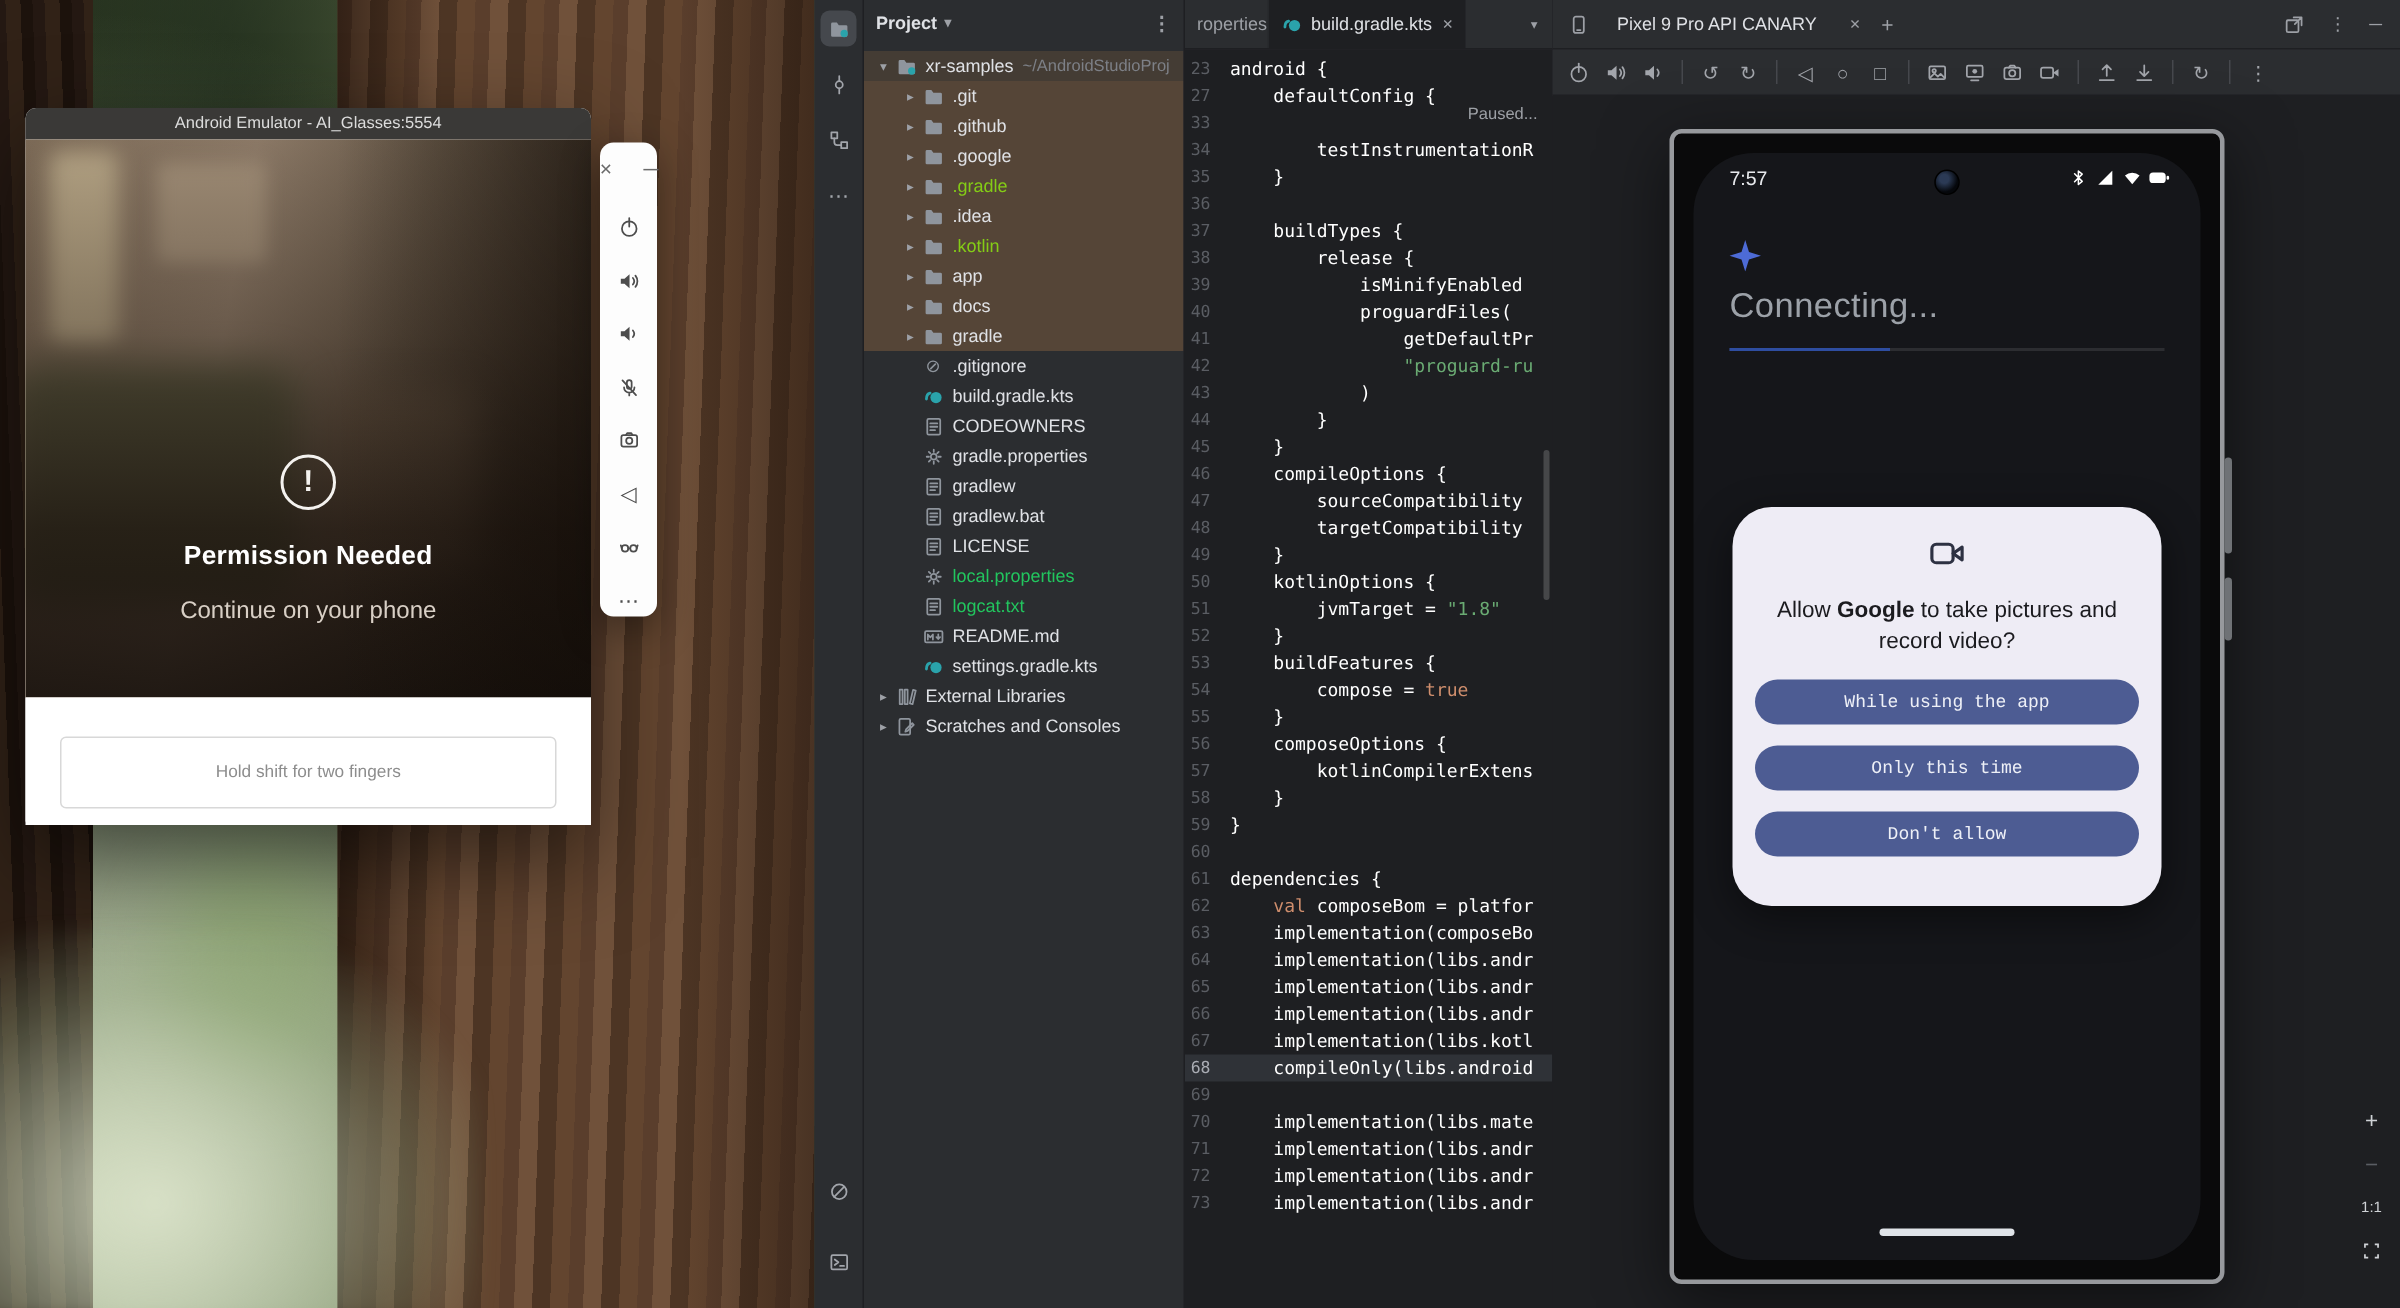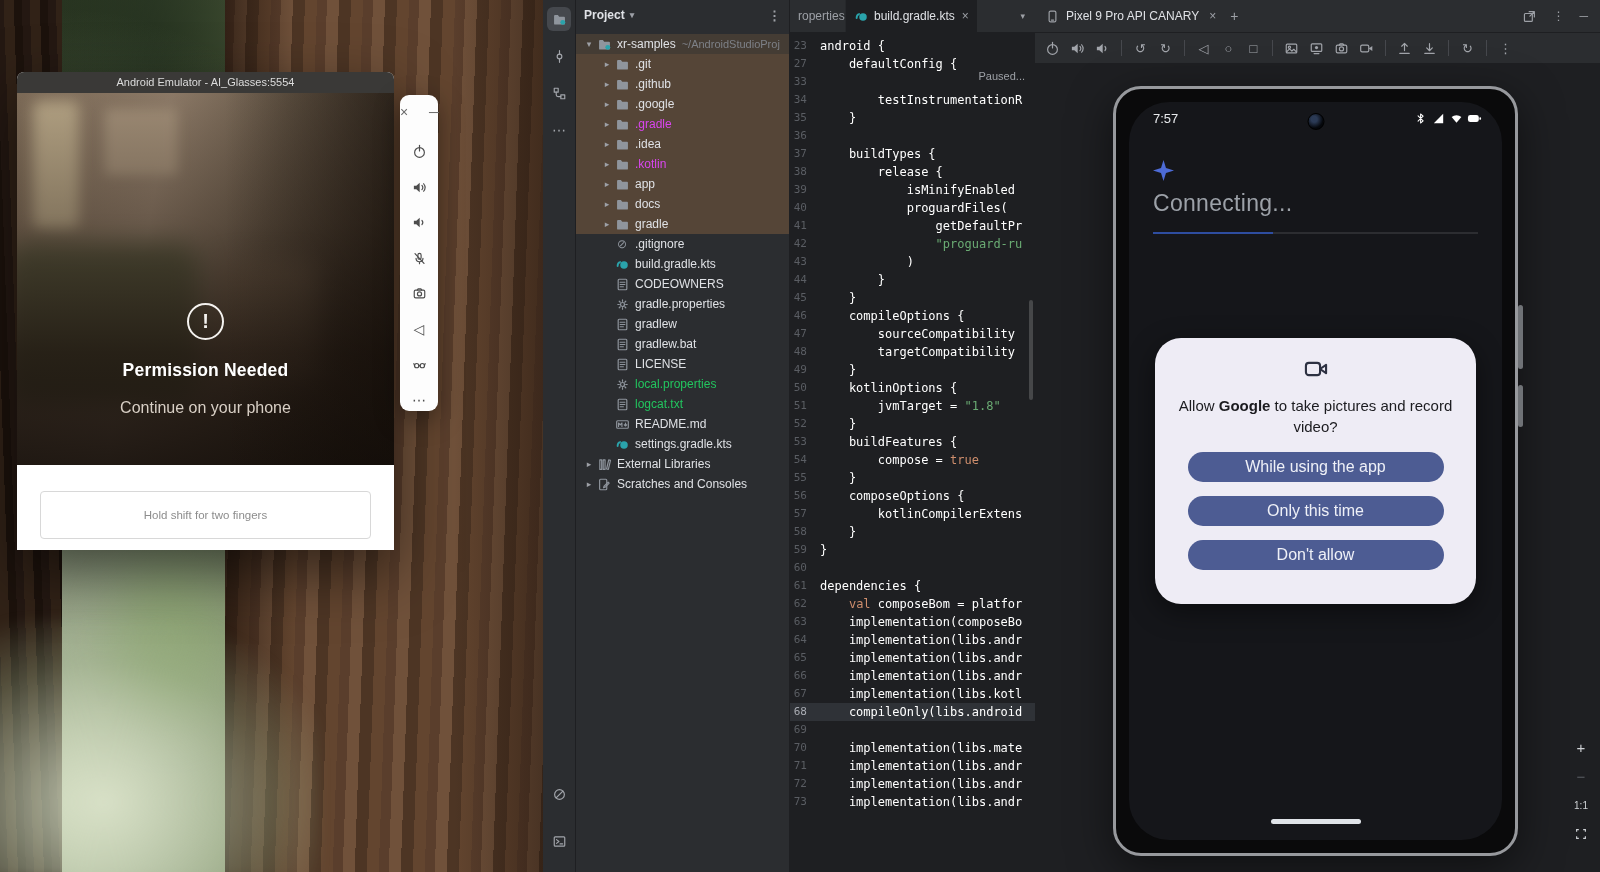--- a/index.html
+++ b/index.html
@@ -82,21 +82,21 @@
   .proj-head .spacer { flex:1; }
   .proj-head .ic { color:#9da0a6; font-size:13px; }
   .trow { height:20px; display:flex; align-items:center; font-size:12px; color:#dfe1e5; white-space:nowrap; }
   .trow.d0 { padding-left:6px; }
   .trow.d1 { padding-left:24px; }
   .trow .chev { width:14px; color:#9da0a6; font-size:9px; text-align:center; flex-shrink:0; }
   .trow .ic { width:16px; height:16px; margin-right:5px; flex-shrink:0; color:#8f959d; }
   .trow .path { margin-left:6px; color:#7d8087; font-size:11px; overflow:hidden; text-overflow:ellipsis; }
   .trow.tint { background:rgba(143,103,66,.42); }
   .trow.sel  { background:rgba(143,103,66,.26); }
-  .trow.excluded .lbl { color:#d946ef; }
+  .trow.excluded .lbl { color:#84cc16; }
   .trow.ignored  .lbl { color:#22c55e; }
 
   
   .editor { position:absolute; left:790px; top:0; width:245px; height:872px; background:#1e1f22; overflow:hidden; }
   .tabs { height:33px; background:#2b2d30; border-bottom:1px solid #1e1f22; display:flex; align-items:stretch; }
   .tab { display:flex; align-items:center; font-size:12px; color:#9da0a6; padding:0 8px; }
   .tab.partial { border-right:1px solid #26282b; max-width:56px; overflow:hidden; }
   .tab.active { background:#1e1f22; color:#dfe1e5; }
   .tab.active .ic { margin-right:5px; }
   .tab .close { margin-left:7px; color:#9da0a6; font-size:12px; }
@@ -114,33 +114,33 @@
   .ct .s { color:#6aab73; }
   .paused { position:absolute; top:70px; right:10px; color:#9da0a6; font-size:11px; }
   .ed-scroll { position:absolute; right:2px; top:300px; width:4px; height:100px; border-radius:2px;
       background:rgba(255,255,255,.18); }
 
   
   .devices { position:absolute; left:1035px; top:0; width:565px; height:872px; background:#1e1f22; }
   .dev-head { height:33px; background:#2b2d30; border-bottom:1px solid #1e1f22; display:flex; align-items:center;
       padding:0 12px 0 10px; color:#dfe1e5; font-size:12px; }
   .dev-head .ic { color:#9da0a6; }
-  .dev-tab { display:flex; align-items:center; gap:6px; }
+  .dev-tab { display:flex; align-items:center; gap:18px; }
   .dev-tab .close { color:#9da0a6; margin-left:4px; font-size:12px; }
   .dev-plus { margin-left:14px; color:#9da0a6; font-size:14px; }
   .dev-head .spacer { flex:1; }
   .dev-head .winicons { display:flex; gap:15px; }
   .dev-toolbar { height:31px; background:#2b2d30; border-bottom:1px solid #1e1f22; display:flex; align-items:center;
       padding-left:9px; gap:8px; color:#a2a5ab; }
   .dev-toolbar .ic { width:17px; height:17px; font-size:13px; }
   .dev-toolbar .sep { width:1px; height:16px; background:#46484d; margin:0 2px; }
   .stage { position:absolute; left:0; right:0; top:64px; bottom:0; background:#1e1f22; }
 
   
-  .phone { position:absolute; left:78px; top:22px; width:405px; height:770px; border-radius:28px;
+  .phone { position:absolute; left:78px; top:22px; width:370px; height:770px; border-radius:8px;
       background:#0a0a0b; border:3px solid #97999d; box-shadow:0 12px 44px rgba(0,0,0,.5); }
   .side-btn { position:absolute; right:-8px; width:5px; border-radius:3px; background:#6f7276; }
   .vol { top:216px; height:64px; } .pwr { top:296px; height:42px; }
   .screen { position:absolute; inset:13px; border-radius:40px; background:#15161a; overflow:hidden; color:#e8eaed; }
   .sb { position:absolute; top:9px; left:24px; right:20px; display:flex; align-items:center; }
   .sb .time { font-size:13px; }
   .sb .spacer { flex:1; }
   .sb .ic { width:15px; height:15px; margin-left:3px; color:#fff; }
   .cam-hole { position:absolute; top:11px; left:50%; transform:translateX(-50%); width:17px; height:17px;
       border-radius:50%; background:radial-gradient(circle at 38% 35%, #2b3a55 0 22%, #05070b 65%); border:1.5px solid #000; }
@@ -149,22 +149,22 @@
   .prog { position:absolute; left:24px; right:24px; top:130px; height:2px; background:rgba(255,255,255,.1); }
   .prog .fill { width:37%; height:2px; background:#2e4da0; }
 
   .pdialog { position:absolute; left:26px; right:26px; top:236px; height:266px; background:#eeecf5;
       border-radius:26px; box-shadow:0 8px 28px rgba(0,0,0,.45); color:#1b1b1f; text-align:center;
       padding-top:18px; }
   .pdialog .cam-ic { color:#2d3142; }
   .pdialog .ptext { margin-top:9px; padding:0 20px; font-size:15px; line-height:21px; }
   .pdialog .ptext b { font-weight:bold; }
   .pbtns { margin-top:15px; display:flex; flex-direction:column; align-items:center; gap:14px; }
-  .pbtn { width:256px; height:30px; border-radius:16px; background:#4d5c93; color:#eef0f7; font-size:16px;
-      display:flex; align-items:center; justify-content:center; }
+  .pbtn { width:256px; height:30px; border-radius:16px; background:#4d5c93; color:#eef0f7; font-size:12px;
+      display:flex; align-items:center; justify-content:center;font-family:Liberation Mono, monospace; }
   .nav-pill { position:absolute; left:50%; transform:translateX(-50%); bottom:16px; width:90px; height:5px;
       border-radius:3px; background:#dfe3e8; }
 
   
   .zoom { position:absolute; right:9px; bottom:28px; display:flex; flex-direction:column; align-items:center;
       gap:9px; color:#cfd2d6; }
   .zoom .zi { width:20px; height:20px; display:flex; align-items:center; justify-content:center; font-size:15px; }
   .zoom .dim { color:#5a5d63; }
   .zoom .ratio { font-size:10px; }
 </style>

